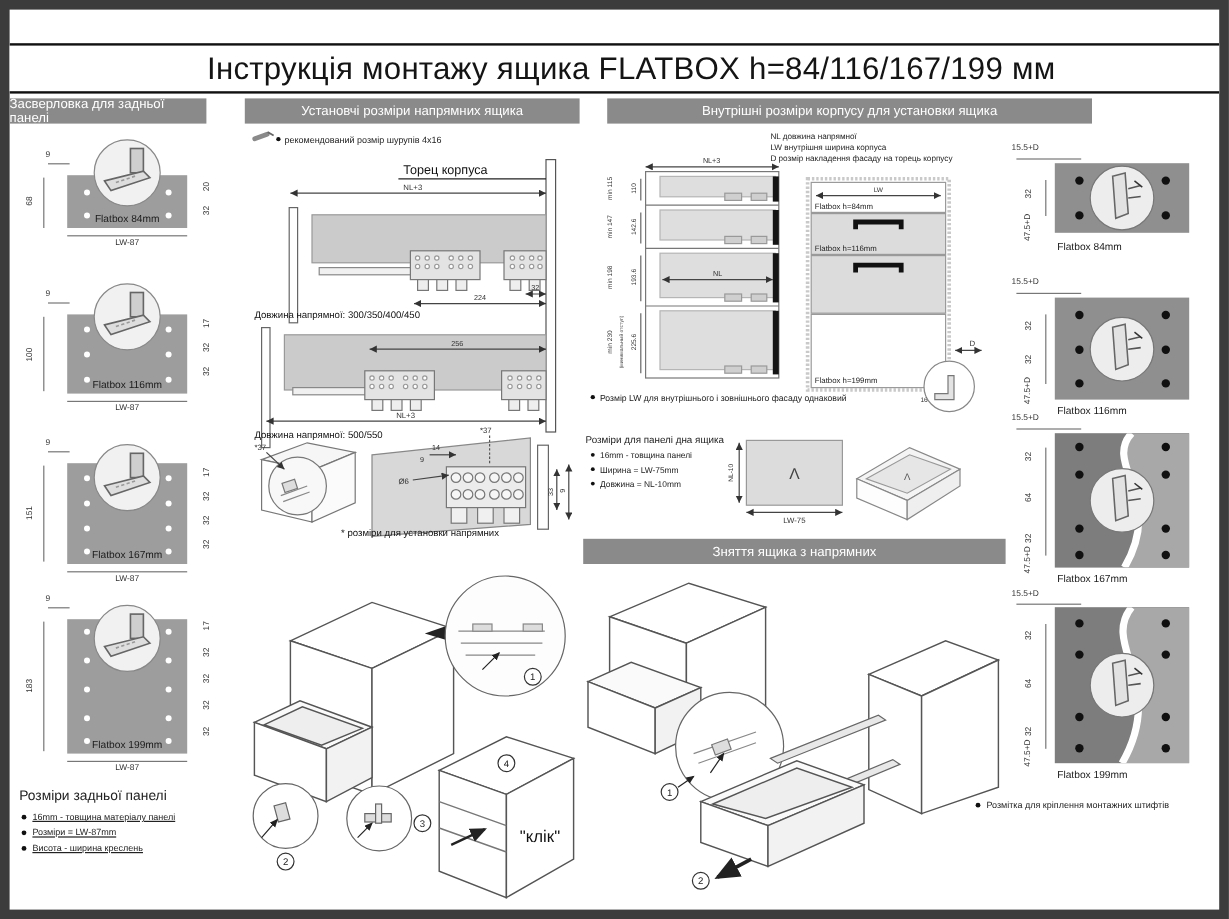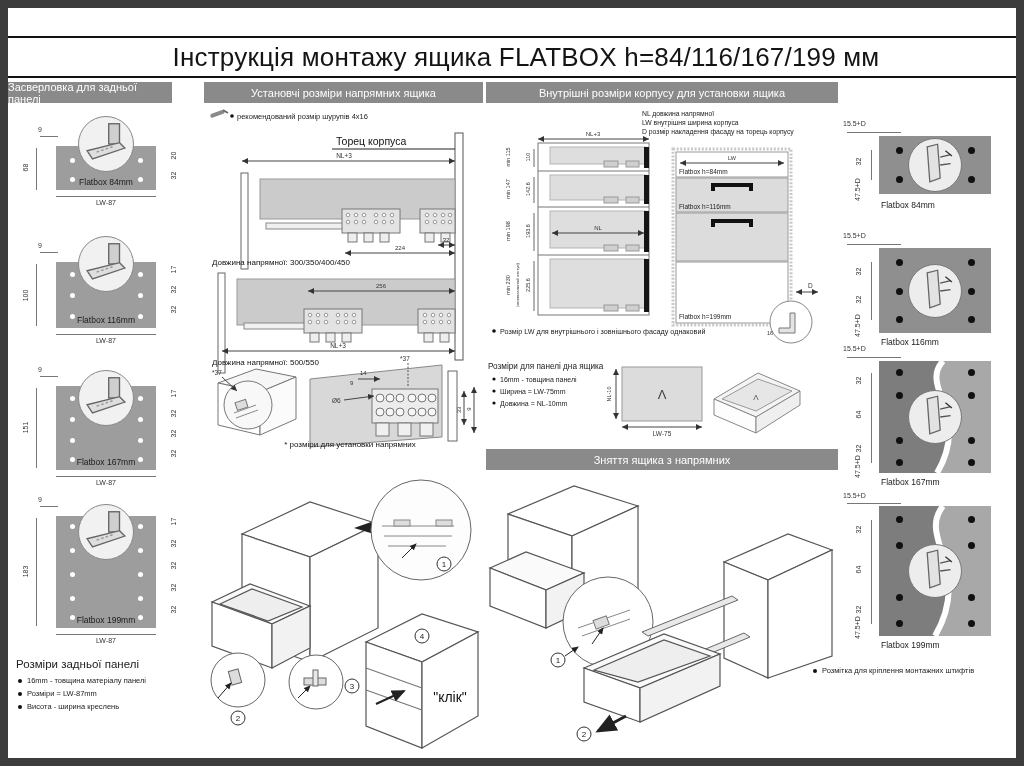--- a/index.html
+++ b/index.html
@@ -18,21 +18,21 @@
   .bp-label{position:absolute;left:0;bottom:3px;width:100%;text-align:center;font-size:8.5px;color:#1a1a1a;}
   .inset{position:absolute;width:56px;height:56px;border-radius:50%;background:#f1f1f1;border:1px solid #888;overflow:hidden;}
   .inset svg{width:100%;height:100%;}
   .dim{position:absolute;font-size:7px;color:#333;white-space:nowrap;}
   .ctr{text-align:center;}
   .rot{transform:rotate(-90deg);transform-origin:center;width:30px;text-align:center;display:inline-block;}
   .dlh{position:absolute;height:1px;background:#777;}
   .dlv{position:absolute;width:1px;background:#777;}
   .bp-footer{position:absolute;color:#222;}
   .bp-footer .ft-title{font-size:11.5px;margin-bottom:6px;}
-  .blist{list-style:none;}
+  .blist{list-style:none;text-decoration:underline;}
   .blist li{font-size:7.5px;margin:0 0 4px 2px;color:#222;display:flex;align-items:center;}
   .blist li::before{content:"";width:4px;height:4px;border-radius:50%;background:#111;margin-right:5px;flex:0 0 auto;}
   
   .fd{position:absolute;width:175px;}
   .fpanel{position:absolute;background:#8f8f8f;overflow:hidden;}
   .fpanel .wave{position:absolute;left:0;top:0;width:100%;height:100%;}
   .fdot{position:absolute;width:7px;height:7px;border-radius:50%;background:#101010;z-index:3;}
   .finset{position:absolute;width:54px;height:54px;border-radius:50%;background:#ededed;border:1px solid #777;overflow:hidden;z-index:2;}
   .finset svg{width:100%;height:100%;}
   .fd-label{position:absolute;font-size:8.5px;color:#1a1a1a;white-space:nowrap;}
@@ -45,21 +45,21 @@
 
 <div class="frame">
   <div class="sheet"></div>
 
   <div class="titlebar">
     <h1>Інструкція монтажу ящика FLATBOX h=84/116/167/199 мм</h1>
   </div>
 
   <div class="hdr" style="left:8px;width:164px">Засверловка для задньої панелі</div>
   <div class="hdr" style="left:204px;width:279px">Установчі розміри напрямних ящика</div>
-  <div class="hdr" style="left:486px;width:352px">Внутрішні розміри корпусу  для установки ящика</div>
+  <div class="hdr" style="left:506px;width:404px">Внутрішні розміри корпусу  для установки ящика</div>
   <div class="hdr low" style="left:486px;width:352px">Зняття ящика з напрямних</div>
 
   <div class="bp" style="left:8px;top:112px;height:118px">
     <span class="dim" style="left:30px;top:14px">9</span>
     <div class="dlh" style="left:32px;top:24px;width:18px"></div>
     <span class="dim rot" style="left:2px;top:52px">68</span>
     <div class="dlv" style="left:28px;top:36px;height:42px"></div>
     <div class="panel" style="left:48px;top:34px;width:100px;height:44px">
       <i class="hole" style="left:14px;top:12px"></i>
       <i class="hole" style="left:82px;top:12px"></i>

